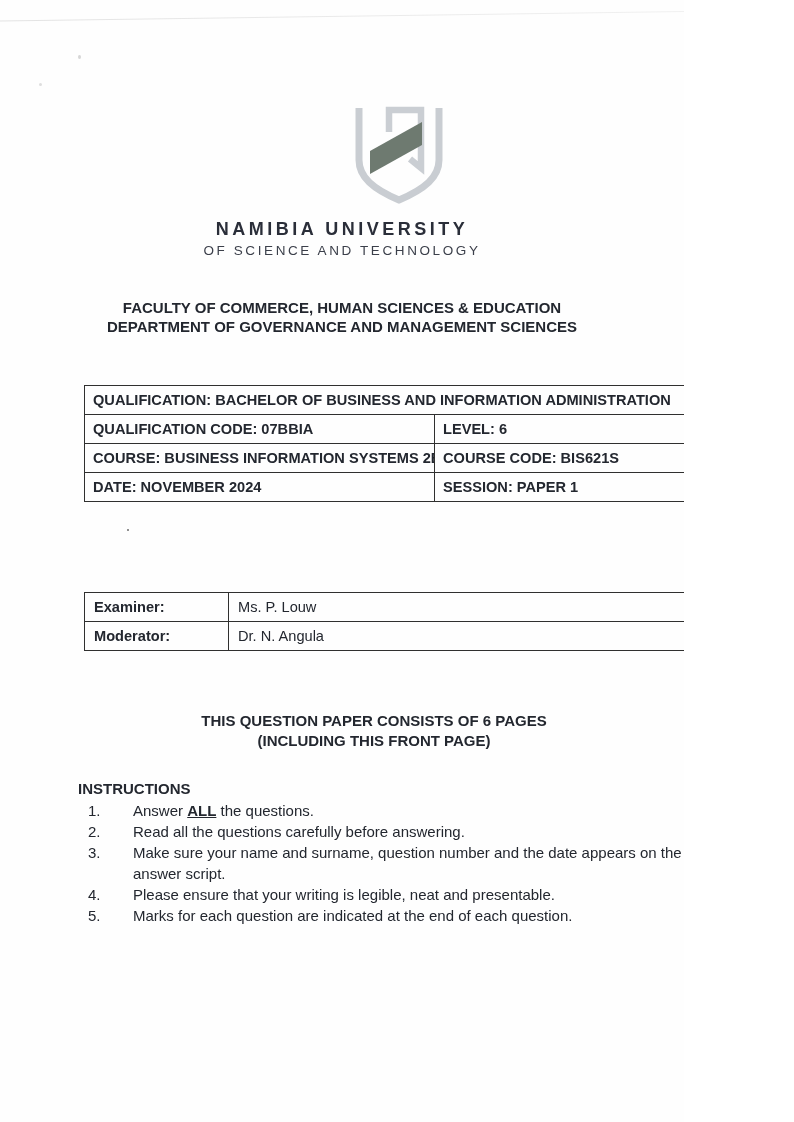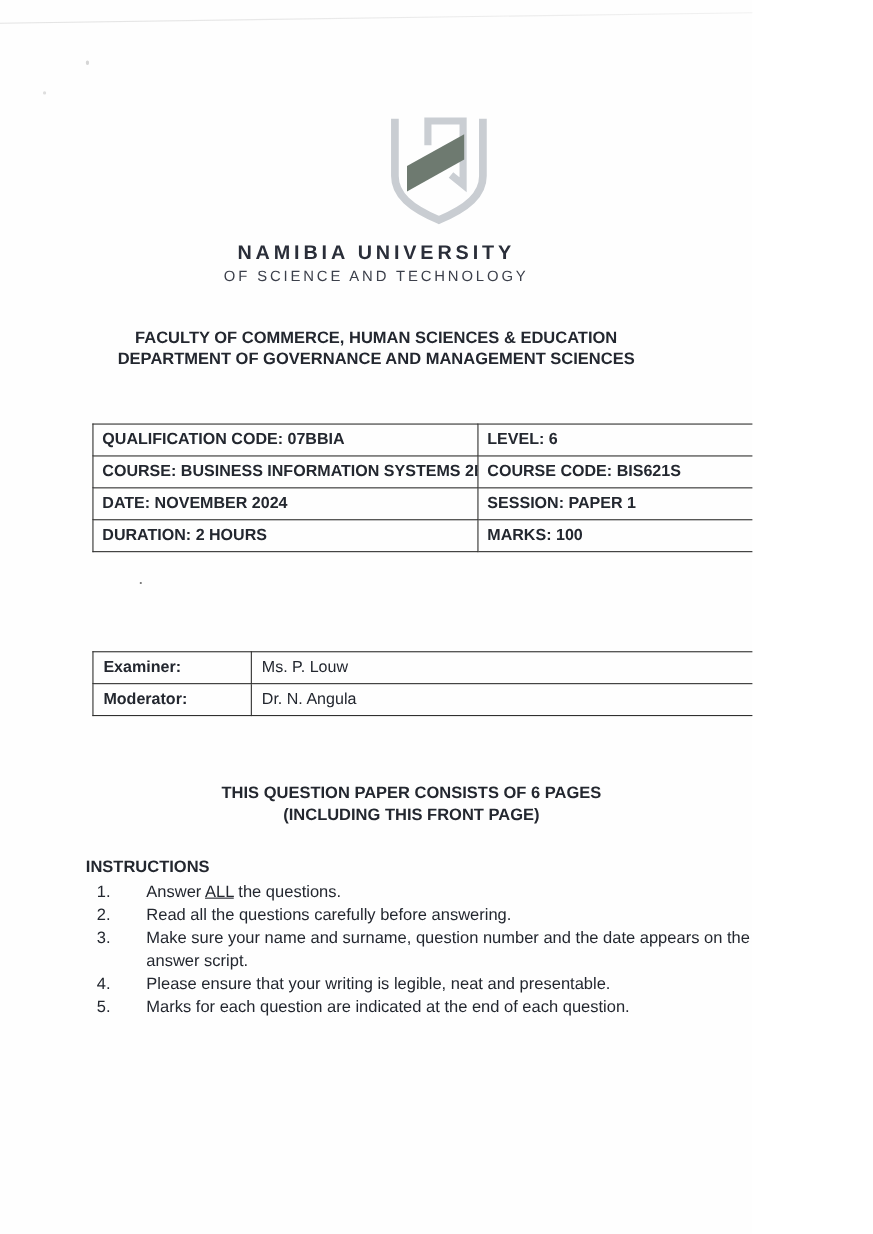--- a/index.html
+++ b/index.html
@@ -72,21 +72,21 @@
   .pages-note{
     position:absolute;top:711px;left:0;width:100%;
     text-align:center;font-size:15px;font-weight:700;line-height:20px;margin-left:32px;
   }
   
   .instructions{position:absolute;top:780px;left:78px;width:620px;}
   .instructions-heading{font-size:15px;font-weight:700;margin:0 0 3px 0;}
   .instr-row{display:flex;align-items:flex-start;font-size:15px;line-height:21px;}
   .instr-num{flex:0 0 45px;padding-left:10px;}
   .instr-text{flex:0 0 558px;white-space:pre-wrap;}
-  .emph{font-weight:400;text-decoration:underline;}
+  .emph{font-weight:700;text-decoration:underline;}
 </style>
 </head>
 <body>
 
 <div class="sheet">
 
   <div class="scanline"></div>
   <div class="speck speck-a"></div>
   <div class="speck speck-b"></div>
   <div class="speck speck-c"></div>
@@ -105,35 +105,34 @@
 
   <div class="faculty-line">FACULTY OF COMMERCE, HUMAN SCIENCES &amp; EDUCATION</div>
   <div class="dept-line">DEPARTMENT OF GOVERNANCE AND MANAGEMENT SCIENCES</div>
 
   <table class="course-table">
     <colgroup>
         <col style="width:350px">
         <col>
       </colgroup>
     <tbody>
+        <tr>
+      <td colspan="2">QUALIFICATION: BACHELOR OF BUSINESS AND INFORMATION ADMINISTRATION</td>
+    </tr>
     <tr>
       <td>QUALIFICATION CODE: 07BBIA</td>
       <td>LEVEL: 6</td>
     </tr>
     <tr>
       <td>COURSE: BUSINESS INFORMATION SYSTEMS 2B</td>
       <td>COURSE CODE: BIS621S</td>
     </tr>
     <tr>
       <td>DATE: NOVEMBER 2024</td>
       <td>SESSION: PAPER 1</td>
-    </tr>
-    <tr>
-      <td>DURATION: 2 HOURS</td>
-      <td>MARKS: 100</td>
     </tr>
   </tbody>
     </table>
 
   <table class="exam-table">
     <colgroup>
         <col style="width:144px">
         <col>
       </colgroup>
     <tbody>

